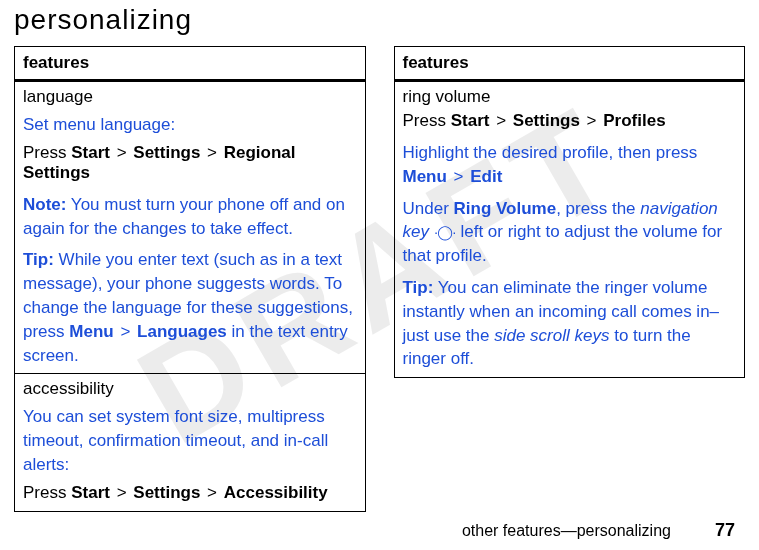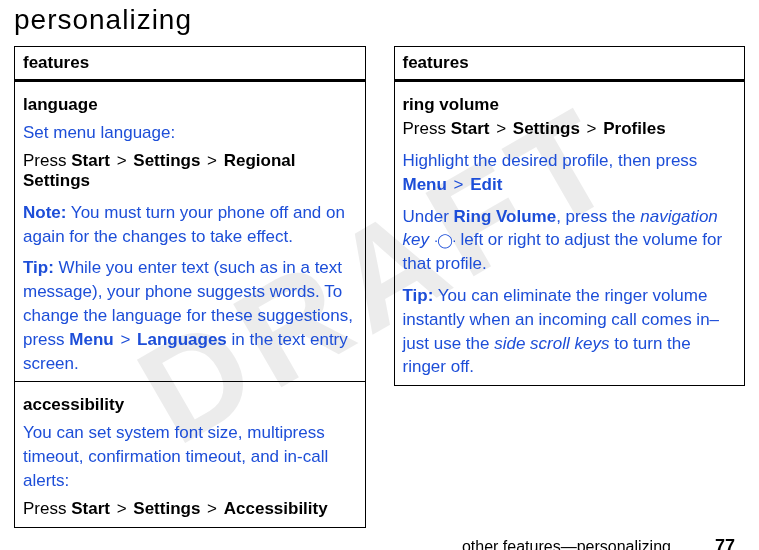--- a/index.html
+++ b/index.html
@@ -51,23 +51,23 @@
     .features-box {
       border: 1px solid #000;
     }
     .thead {
       font-weight: bold;
       font-size: 17px;
       padding: 6px 8px 6px 8px;
       border-bottom: 3px solid #000;
     }
     .section-title {
-      font-weight: bold;
+      font-weight: normal;
       font-size: 17px;
-      padding: 13px 8px 4px 8px;
+      padding: 5px 8px 4px 8px;
     }
     .divider-top {
       border-top: 1px solid #000;
     }
     .body-text {
       font-size: 17px;
       line-height: 1.4;
       padding: 2px 8px 6px 8px;
       color: #1d4ed8;
     }

